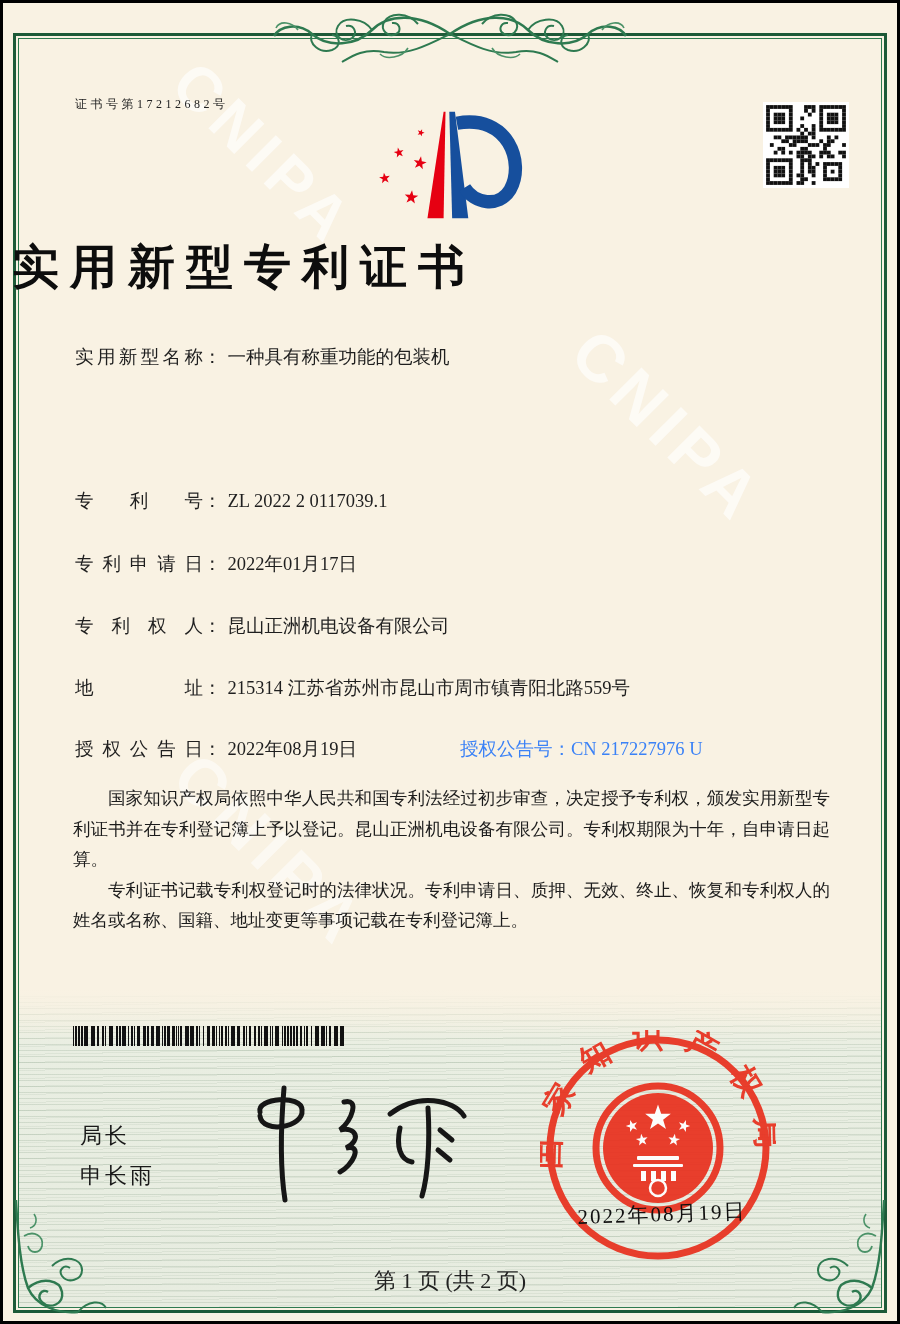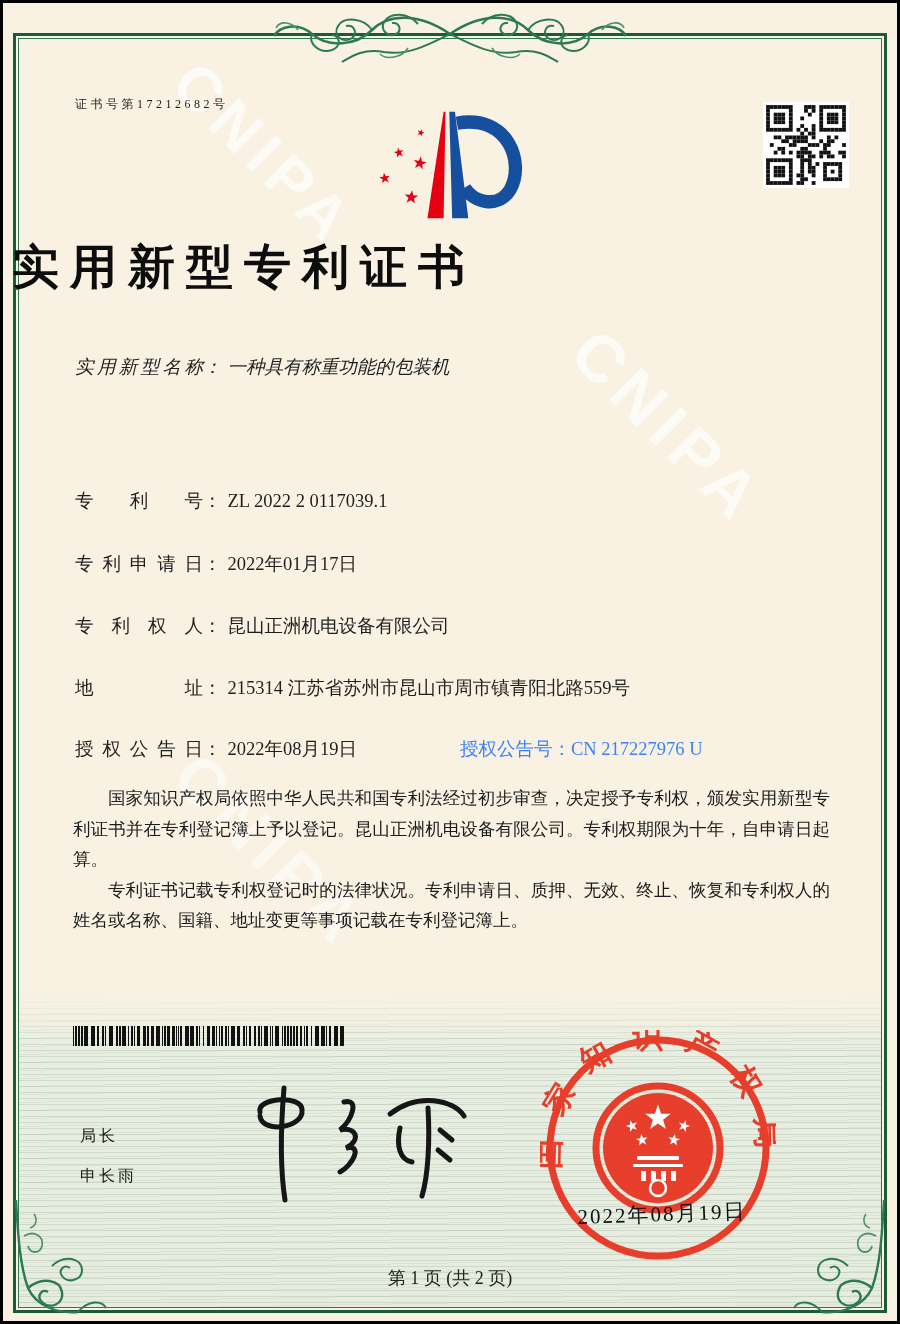--- a/index.html
+++ b/index.html
@@ -23,33 +23,33 @@
   .wm2{left:548px;top:388px;font-size:66px;}
   .wm3{left:150px;top:812px;font-size:66px;color:rgba(255,255,255,0.55);}
   .certno{position:absolute;left:75px;top:96px;font-size:12px;letter-spacing:3.5px;color:#222;}
   .logo{position:absolute;left:360px;top:104px;}
   .qr{position:absolute;left:763px;top:102px;width:86px;height:86px;background:#fff;}
   .title{position:absolute;left:0;top:236px;width:100%;text-align:left;
          font-size:47px;font-weight:700;letter-spacing:11px;color:#0d0d0d;padding-left:12px;}
   .row{position:absolute;left:75px;font-size:18.5px;color:#1f1f1f;white-space:nowrap;}
   .row .lab{display:inline-block;width:128px;text-align:justify;text-align-last:justify;}
   .row .val{margin-left:6px;}
-  .r1{top:354px;font-style:italic;}.r2{top:426px;}.r3{top:488px;}.r4{top:551px;}.r5{top:613px;}.r6{top:675px;}.r7{top:736px;}
+  .r1{top:344px;}.r2{top:426px;}.r3{top:488px;}.r4{top:551px;}.r5{top:613px;}.r6{top:675px;}.r7{top:736px;}
   .grant-no{position:absolute;left:460px;top:736px;font-size:18.5px;color:#3b82f6;white-space:nowrap;}
   .paras{position:absolute;left:73px;top:783px;width:757px;font-size:17.5px;line-height:30.5px;
          color:#1c1c1c;text-align:justify;}
   .paras p{margin:0;text-indent:2em;}
   .barcode{position:absolute;left:73px;top:1026px;}
   .signer{position:absolute;left:80px;top:1116px;font-family:"Liberation Sans","DejaVu Sans",sans-serif;
-          font-size:16px;color:#191919;letter-spacing:3px;line-height:40px;}
+          font-size:22px;color:#191919;letter-spacing:3px;line-height:40px;}
   .signature{position:absolute;left:222px;top:1082px;}
   .seal{position:absolute;left:540px;top:1030px;}
   .seal-date{position:absolute;left:556px;top:1200px;width:212px;text-align:center;
              font-size:21px;letter-spacing:2px;color:#101010;transform:rotate(-2deg);}
-  .footer{position:absolute;left:0;top:1266px;width:100%;text-align:center;font-size:18px;color:#222;}
+  .footer{position:absolute;left:0;top:1266px;width:100%;text-align:center;font-size:22px;color:#222;}
   .ornament-top{position:absolute;left:268px;top:4px;}
   .corner{position:absolute;bottom:6px;}
   .corner.bl{left:12px;transform:scaleX(-1);}
   .corner.br{right:12px;}
 </style>
 </head>
 <body>
 
 <div class="page">
   <div class="paper"></div>

